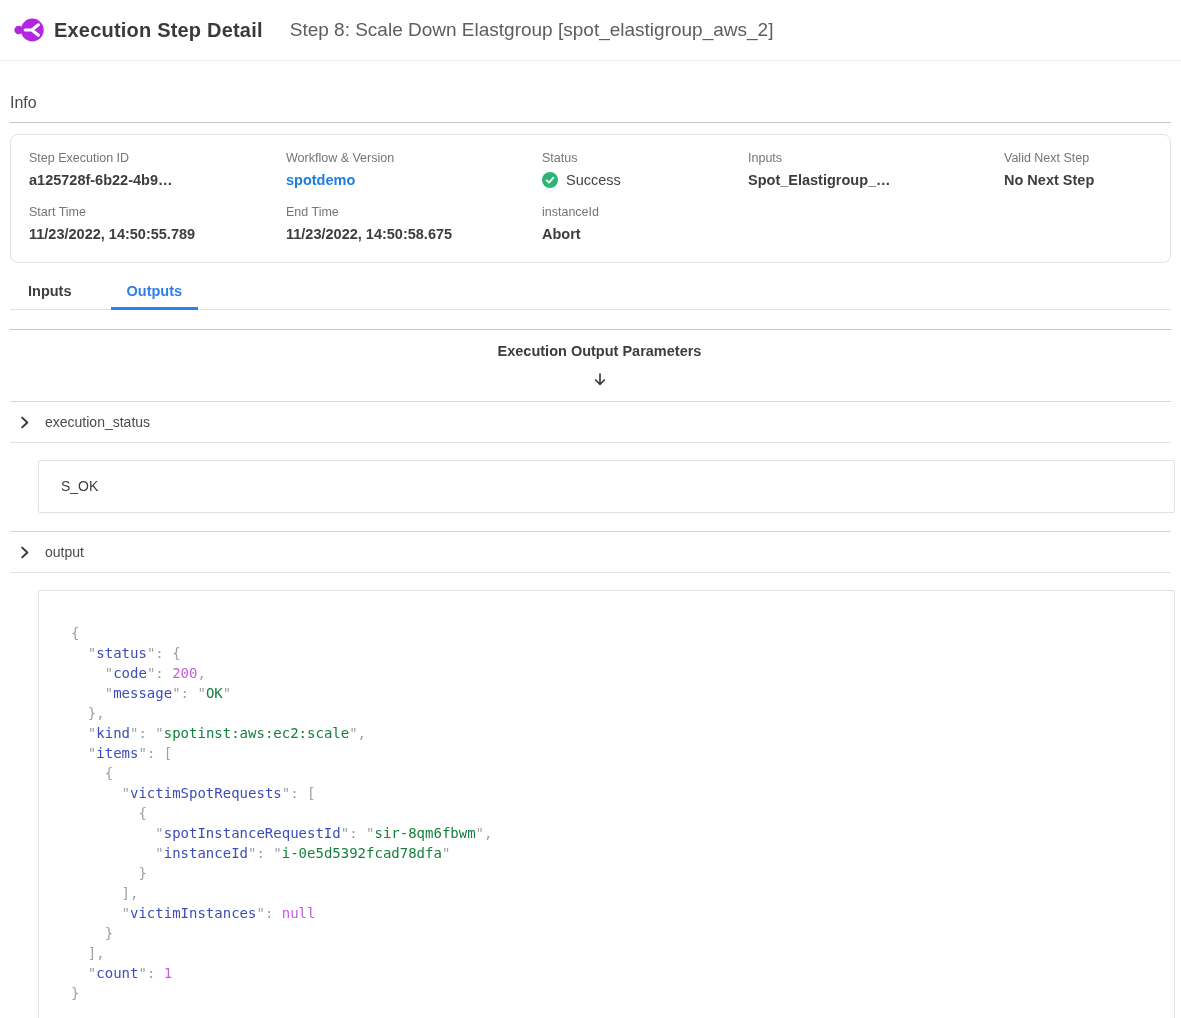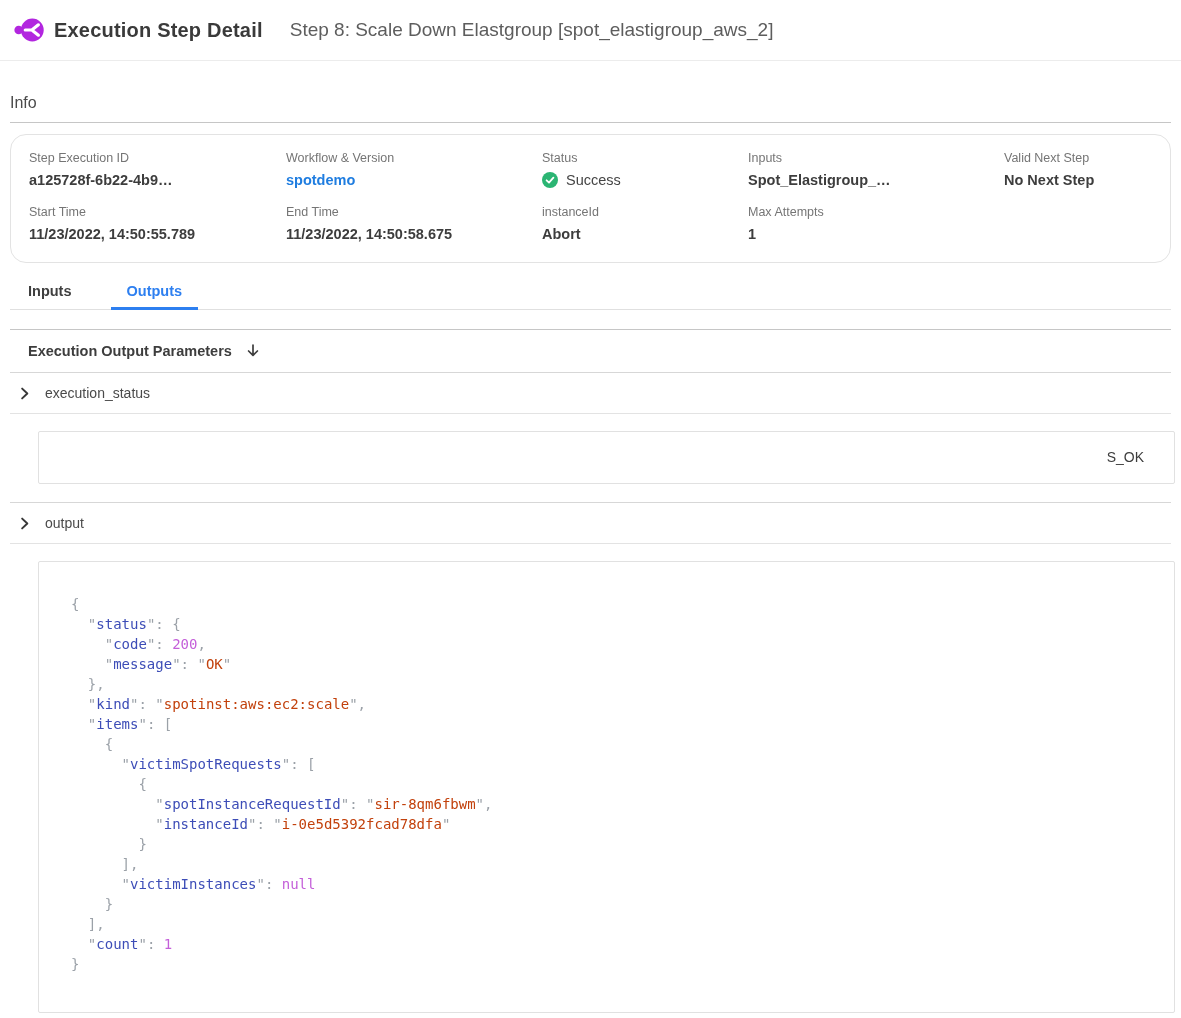--- a/index.html
+++ b/index.html
@@ -25,21 +25,21 @@
 
   
   .info-heading { padding: 33px 0 10px 0; font-size: 16px; color: #4a4a4a; }
   .divider { height: 0; border-bottom: 1px solid #e3e3e3; }
   .divider.dark { border-bottom-color: #c6c6c6; }
   .divider.mid { border-bottom-color: #d7d7d7; }
 
   
   .info-card {
     margin-top: 11px;
-    border: 1px solid #e3e3e3; border-radius: 16px;
+    border: 1px solid #e3e3e3; border-radius: 8px;
     padding: 16px 32px 20px 18px;
     display: grid;
     grid-template-columns: 257px 256px 206px 256px 1fr;
     row-gap: 17px;
   }
   .field-label { font-size: 12.5px; color: #757575; margin-bottom: 7px; }
   .field-value { font-size: 14.5px; font-weight: 600; color: #3d3d3d; }
   .field-value.link { color: #1f7de0; cursor: pointer; }
   .field-value.status { display: flex; align-items: flex-start; gap: 8px; font-weight: 400; color: #454545; }
   .check-icon { width: 16px; height: 16px; display: inline-block; }
@@ -57,46 +57,46 @@
   .tab.active::after {
     content: ""; position: absolute; left: -16px; right: -16px; bottom: -1px;
     height: 3px; background: #2d7ff0;
   }
   .tabs-gap { height: 19px; }
 
   
   .section-head {
     display: flex; align-items: center; gap: 13px;
     padding: 13px 0 13px 18px;
-    font-size: 14.5px; font-weight: 700; color: #3d3d3d;
+    font-size: 14.5px; font-weight: 700; color: #3d3d3d; flex-direction: column;
   }
   .dl-icon { width: 16px; height: 16px; cursor: pointer; }
 
   .param-row {
     display: flex; align-items: center; gap: 13px;
     height: 40px; padding-left: 7px; cursor: pointer;
   }
   .chev-icon { width: 15px; height: 15px; flex: 0 0 auto; }
   .param-name { font-size: 14px; color: #4a4a4a; }
 
   .value-box {
     margin: 17px -4px 18px 28px;
     border: 1px solid #e1e1e1; border-radius: 2px;
     background: #fff;
   }
-  .value-box.simple { padding: 17px 30px 18px 22px; font-size: 14px; color: #3d3d3d; text-align: right; }
+  .value-box.simple { padding: 17px 30px 18px 22px; font-size: 14px; color: #3d3d3d; }
   .value-box.code { padding: 32px 10px 38px 32px; margin-bottom: 10px; }
 
   pre.json {
     font-family: "DejaVu Sans Mono", monospace;
     font-size: 14px; line-height: 20px; white-space: pre;
   }
   .tok-p { color: #9ba1a8; }
   .tok-k { color: #3d4db7; }
-  .tok-s { color: #c2410c; }
+  .tok-s { color: #15803d; }
   .tok-n { color: #c45fd9; }
 </style>
 </head>
 <body>
 
 <div class="header">
   <span class="logo">
     <svg viewBox="0 0 32 32" width="30" height="30">
       <circle cx="5" cy="16" r="4.6" fill="#b226df"></circle>
       <circle cx="19.5" cy="16" r="12.2" fill="#b226df"></circle>
@@ -144,24 +144,20 @@
         <div class="field-value">11/23/2022, 14:50:55.789</div>
       </div>
       <div>
         <div class="field-label">End Time</div>
         <div class="field-value">11/23/2022, 14:50:58.675</div>
       </div>
       <div>
         <div class="field-label">instanceId</div>
         <div class="field-value">Abort</div>
       </div>
-      <div>
-        <div class="field-label">Max Attempts</div>
-        <div class="field-value">1</div>
-      </div>
     </div>
 
   <div class="tabs">
       <div class="tab">Inputs</div>
       <div class="tab active">Outputs</div>
     </div>
   <div class="tabs-gap"></div>
   <div class="divider dark"></div>
 
   <div class="section-head">

